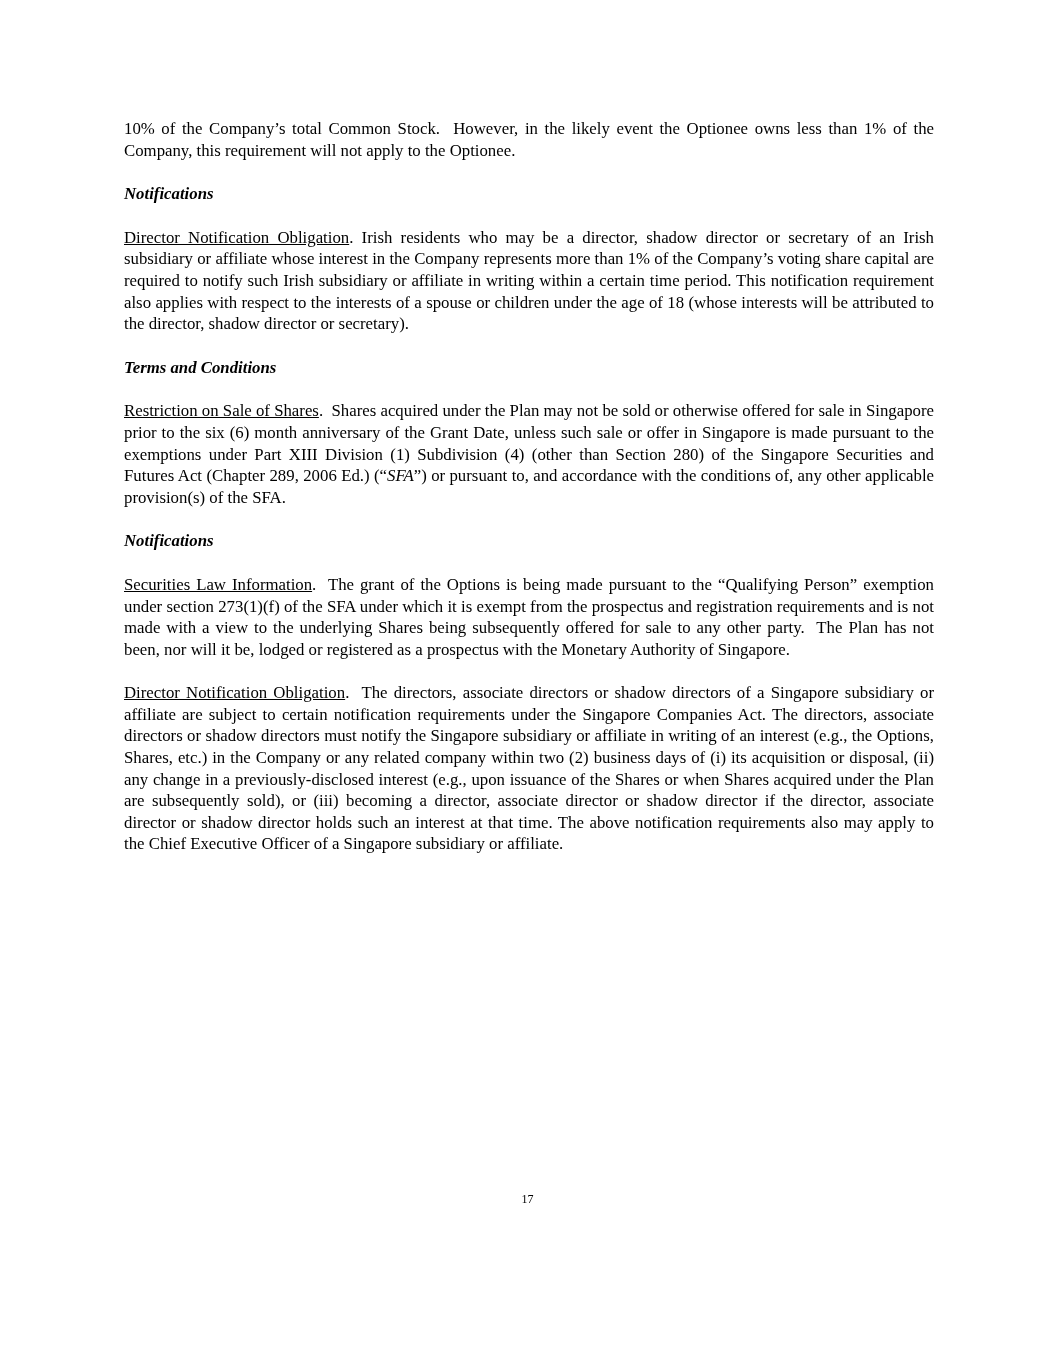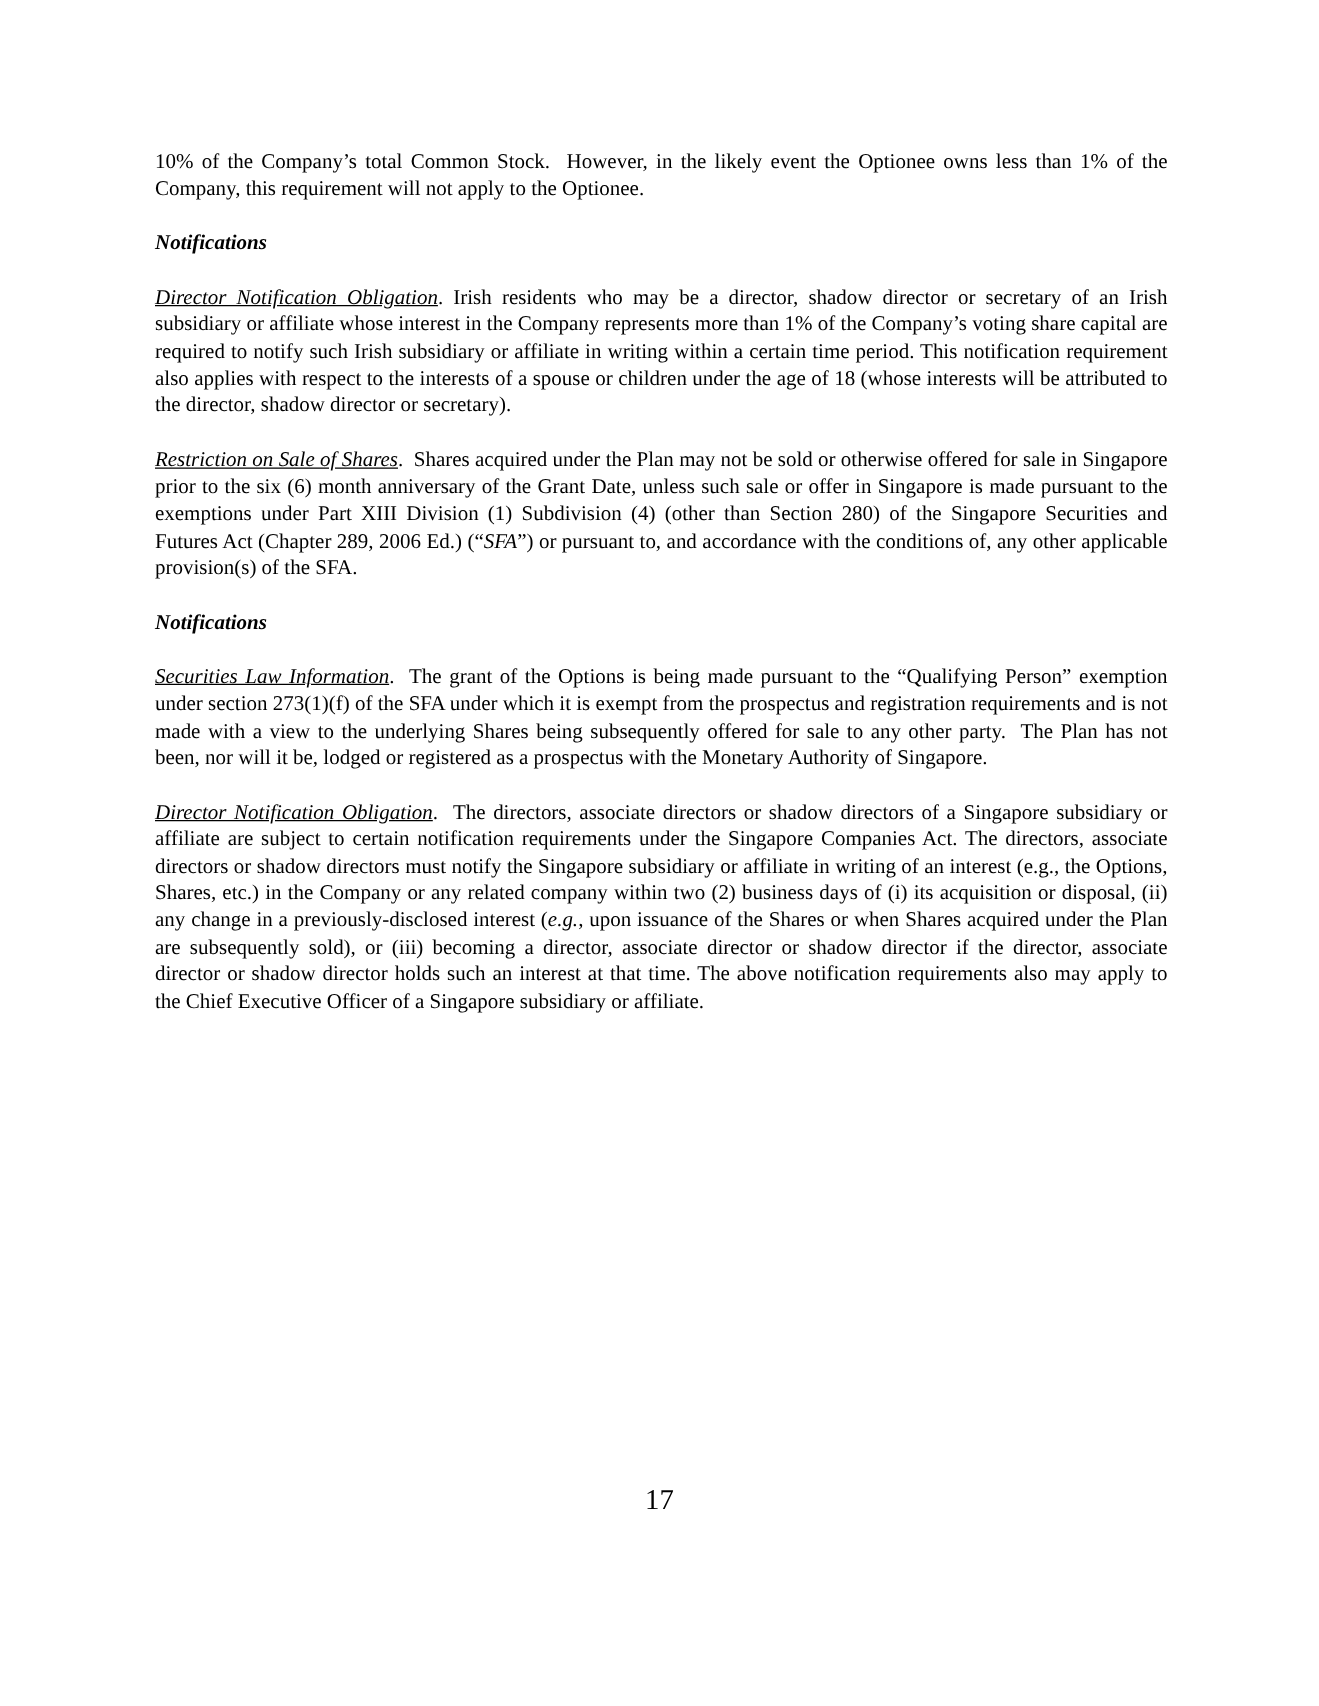--- a/index.html
+++ b/index.html
@@ -37,53 +37,52 @@
     text-decoration: underline;
     text-align: left !important;
   }
   .subheading {
     font-weight: bold;
     font-style: italic;
     text-align: center;
   }
   .u {
     text-decoration: underline;
-    font-style: italic;
   }
   .bi {
     font-weight: normal;
     font-style: italic;
   }
   .i {
-    font-style: italic;
   }
   .page-number {
     position: absolute;
     bottom: 80px;
     left: 0;
     width: 100%;
     text-align: center;
-    font-size: 23px;
+    font-size: 12px;
     line-height: 21.6px;
   }
 </style>
 </head>
 <body>
 
 <div class="page">
   <div class="content">
 
     <p><span>10% of the Company’s total Common Stock.  However, in the likely event the Optionee owns less than 1% of the Company, this requirement will not apply to the Optionee.</span></p>
 
 
     <div class="subheading">Notifications</div>
 
     <p><span class="u">Director Notification Obligation</span><span>. Irish residents who may be a director, shadow director or secretary of an Irish subsidiary or affiliate whose interest in the Company represents more than 1% of the Company’s voting share capital are required to notify such Irish subsidiary or affiliate in writing within a certain time period. This notification requirement also applies with respect to the interests of a spouse or children under the age of 18 (whose interests will be attributed to the director, shadow director or secretary).</span></p>
 
 
+    <div class="subheading">Terms and Conditions</div>
 
     <p><span class="u">Restriction on Sale of Shares</span><span>.  Shares acquired under the Plan may not be sold or otherwise offered for sale in Singapore prior to the six (6) month anniversary of the Grant Date, unless such sale or offer in Singapore is made pursuant to the exemptions under Part XIII Division (1) Subdivision (4) (other than Section 280) of the Singapore Securities and Futures Act (Chapter 289, 2006 Ed.) (“</span><span class="bi">SFA</span><span>”) or pursuant to, and accordance with the conditions of, any other applicable provision(s) of the SFA.</span></p>
 
     <div class="subheading">Notifications</div>
 
     <p><span class="u">Securities Law Information</span><span>.  The grant of the Options is being made pursuant to the “Qualifying Person” exemption under section 273(1)(f) of the SFA under which it is exempt from the prospectus and registration requirements and is not made with a view to the underlying Shares being subsequently offered for sale to any other party.  The Plan has not been, nor will it be, lodged or registered as a prospectus with the Monetary Authority of Singapore.</span></p>
 
     <p><span class="u">Director Notification Obligation</span><span>.  The directors, associate directors or shadow directors of a Singapore subsidiary or affiliate are subject to certain notification requirements under the Singapore Companies Act. The directors, associate directors or shadow directors must notify the Singapore subsidiary or affiliate in writing of an interest (e.g., the Options, Shares, etc.) in the Company or any related company within two (2) business days of (i) its acquisition or disposal, (ii) any change in a previously-disclosed interest (</span><span class="i">e.g.</span><span>, upon issuance of the Shares or when Shares acquired under the Plan are subsequently sold), or (iii) becoming a director, associate director or shadow director if the director, associate director or shadow director holds such an interest at that time. The above notification requirements also may apply to the Chief Executive Officer of a Singapore subsidiary or affiliate.</span></p>
 
   </div>

